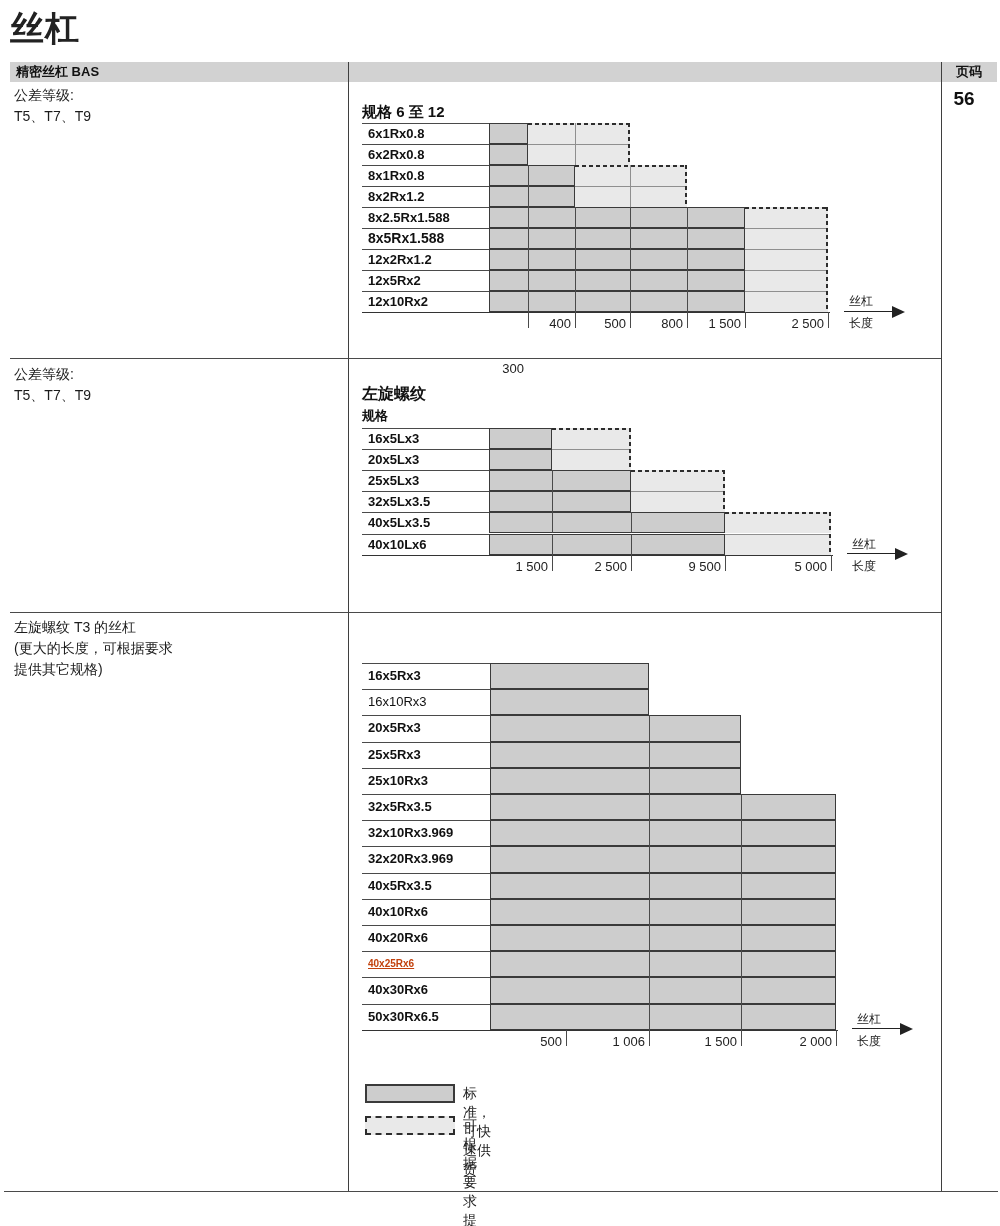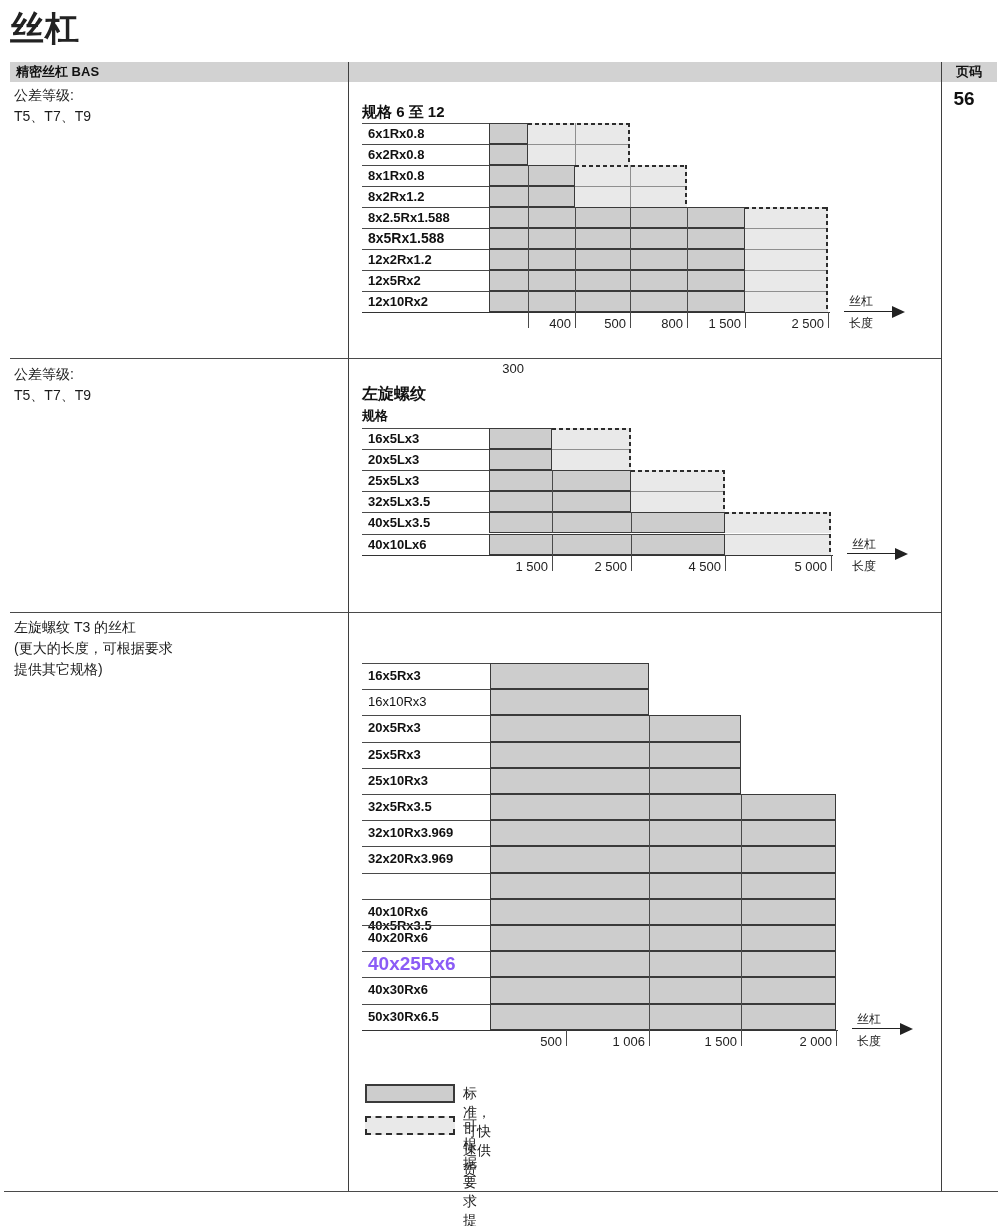--- a/index.html
+++ b/index.html
@@ -197,21 +197,21 @@
       <div style="position: absolute; left: 269px; top: 105.5px; width: 0px; height: 21.1px; border-left: 1px solid rgb(74, 74, 74);"></div>
       <div style="position: absolute; left: 363px; top: 105.5px; width: 106px; height: 21.1px; background: rgb(233, 233, 233);"></div>
       <div style="position: absolute; left: 363px; top: 105.5px; width: 106px; height: 0px; border-top: 1px solid rgb(143, 143, 143);"></div>
       <div style="position: absolute; left: 467.2px; top: 105.5px; width: 1.8px; height: 21.1px; background: repeating-linear-gradient(rgb(45, 45, 45) 0px, rgb(45, 45, 45) 4px, transparent 4px, transparent 7px);"></div>
       <div style="position: absolute; left: 0px; top: 126.6px; width: 471px; height: 0px; border-top: 1.5px solid rgb(51, 51, 51);"></div>
       <div style="position: absolute; left: 190px; top: 126.6px; width: 0px; height: 16px; border-left: 1px solid rgb(74, 74, 74);"></div>
       <div style="position: absolute; left: 122px; top: 130.6px; width: 64px; text-align: right; font-size: 13px; color: rgb(34, 34, 34); white-space: nowrap;">1 500</div>
       <div style="position: absolute; left: 269px; top: 126.6px; width: 0px; height: 16px; border-left: 1px solid rgb(74, 74, 74);"></div>
       <div style="position: absolute; left: 201px; top: 130.6px; width: 64px; text-align: right; font-size: 13px; color: rgb(34, 34, 34); white-space: nowrap;">2 500</div>
       <div style="position: absolute; left: 363px; top: 126.6px; width: 0px; height: 16px; border-left: 1px solid rgb(74, 74, 74);"></div>
-      <div style="position: absolute; left: 295px; top: 130.6px; width: 64px; text-align: right; font-size: 13px; color: rgb(34, 34, 34); white-space: nowrap;">4 500</div>
+      <div style="position: absolute; left: 295px; top: 130.6px; width: 64px; text-align: right; font-size: 13px; color: rgb(34, 34, 34); white-space: nowrap;">9 500</div>
       <div style="position: absolute; left: 469px; top: 126.6px; width: 0px; height: 16px; border-left: 1px solid rgb(74, 74, 74);"></div>
       <div style="position: absolute; left: 401px; top: 130.6px; width: 64px; text-align: right; font-size: 13px; color: rgb(34, 34, 34); white-space: nowrap;">5 000</div>
       <div style="position: absolute; left: 485px; top: 107.6px; width: 72px; height: 42px;">
         <div style="position: absolute; left: 5px; top: 0px; font-size: 12px; color: rgb(28, 28, 28);">丝杠</div>
         <div style="position: absolute; left: 0px; top: 17.5px; width: 58px; height: 0px; border-top: 1.5px solid rgb(34, 34, 34);"></div>
         <div style="position: absolute; left: 48px; top: 12.5px; width: 0px; height: 0px; border-left: 13px solid rgb(34, 34, 34); border-top: 6px solid transparent; border-bottom: 6px solid transparent;"></div>
         <div style="position: absolute; left: 5px; top: 22px; font-size: 12px; color: rgb(28, 28, 28);">长度</div>
       </div>
     </div>
   <div class="abs" id="chart2" style="left:362px;top:663px;width:610px;height:400px;">
@@ -242,36 +242,36 @@
       <div style="position: absolute; left: 6px; top: 157.2px; width: 120px; height: 26.2px; line-height: 26.2px; font-size: 13px; font-weight: bold; color: rgb(17, 17, 17); white-space: nowrap;">32x10Rx3.969</div>
       <div style="position: absolute; left: 128px; top: 157.2px; width: 346px; height: 26.2px; background: rgb(205, 205, 205); border: 1px solid rgb(58, 58, 58); box-sizing: border-box;"></div>
       <div style="position: absolute; left: 287px; top: 157.2px; width: 0px; height: 26.2px; border-left: 1px solid rgb(74, 74, 74);"></div>
       <div style="position: absolute; left: 379px; top: 157.2px; width: 0px; height: 26.2px; border-left: 1px solid rgb(74, 74, 74);"></div>
       <div style="position: absolute; left: 0px; top: 183.4px; width: 128px; height: 0px; border-top: 1px solid rgb(74, 74, 74);"></div>
       <div style="position: absolute; left: 6px; top: 183.4px; width: 120px; height: 26.2px; line-height: 26.2px; font-size: 13px; font-weight: bold; color: rgb(17, 17, 17); white-space: nowrap;">32x20Rx3.969</div>
       <div style="position: absolute; left: 128px; top: 183.4px; width: 346px; height: 26.2px; background: rgb(205, 205, 205); border: 1px solid rgb(58, 58, 58); box-sizing: border-box;"></div>
       <div style="position: absolute; left: 287px; top: 183.4px; width: 0px; height: 26.2px; border-left: 1px solid rgb(74, 74, 74);"></div>
       <div style="position: absolute; left: 379px; top: 183.4px; width: 0px; height: 26.2px; border-left: 1px solid rgb(74, 74, 74);"></div>
       <div style="position: absolute; left: 0px; top: 209.6px; width: 128px; height: 0px; border-top: 1px solid rgb(74, 74, 74);"></div>
-      <div style="position: absolute; left: 6px; top: 209.6px; width: 120px; height: 26.2px; line-height: 26.2px; font-size: 13px; font-weight: bold; color: rgb(17, 17, 17); white-space: nowrap; margin-top: 40px;">40x5Rx3.5</div>
+      <div style="position: absolute; left: 6px; top: 209.6px; width: 120px; height: 26.2px; line-height: 26.2px; font-size: 13px; font-weight: bold; color: rgb(17, 17, 17); white-space: nowrap;">40x5Rx3.5</div>
       <div style="position: absolute; left: 128px; top: 209.6px; width: 346px; height: 26.2px; background: rgb(205, 205, 205); border: 1px solid rgb(58, 58, 58); box-sizing: border-box;"></div>
       <div style="position: absolute; left: 287px; top: 209.6px; width: 0px; height: 26.2px; border-left: 1px solid rgb(74, 74, 74);"></div>
       <div style="position: absolute; left: 379px; top: 209.6px; width: 0px; height: 26.2px; border-left: 1px solid rgb(74, 74, 74);"></div>
       <div style="position: absolute; left: 0px; top: 235.8px; width: 128px; height: 0px; border-top: 1px solid rgb(74, 74, 74);"></div>
       <div style="position: absolute; left: 6px; top: 235.8px; width: 120px; height: 26.2px; line-height: 26.2px; font-size: 13px; font-weight: bold; color: rgb(17, 17, 17); white-space: nowrap;">40x10Rx6</div>
       <div style="position: absolute; left: 128px; top: 235.8px; width: 346px; height: 26.2px; background: rgb(205, 205, 205); border: 1px solid rgb(58, 58, 58); box-sizing: border-box;"></div>
       <div style="position: absolute; left: 287px; top: 235.8px; width: 0px; height: 26.2px; border-left: 1px solid rgb(74, 74, 74);"></div>
       <div style="position: absolute; left: 379px; top: 235.8px; width: 0px; height: 26.2px; border-left: 1px solid rgb(74, 74, 74);"></div>
       <div style="position: absolute; left: 0px; top: 262px; width: 128px; height: 0px; border-top: 1px solid rgb(74, 74, 74);"></div>
       <div style="position: absolute; left: 6px; top: 262px; width: 120px; height: 26.2px; line-height: 26.2px; font-size: 13px; font-weight: bold; color: rgb(17, 17, 17); white-space: nowrap;">40x20Rx6</div>
       <div style="position: absolute; left: 128px; top: 262px; width: 346px; height: 26.2px; background: rgb(205, 205, 205); border: 1px solid rgb(58, 58, 58); box-sizing: border-box;"></div>
       <div style="position: absolute; left: 287px; top: 262px; width: 0px; height: 26.2px; border-left: 1px solid rgb(74, 74, 74);"></div>
       <div style="position: absolute; left: 379px; top: 262px; width: 0px; height: 26.2px; border-left: 1px solid rgb(74, 74, 74);"></div>
       <div style="position: absolute; left: 0px; top: 288.2px; width: 128px; height: 0px; border-top: 1px solid rgb(74, 74, 74);"></div>
-      <div style="position: absolute; left: 6px; top: 288.2px; width: 120px; height: 26.2px; line-height: 26.2px; font-size: 19px; font-weight: bold; color: #8b5cf6; white-space: nowrap;">40x25Rx6</div>
+      <div style="position: absolute; left: 6px; top: 288.2px; width: 120px; height: 26.2px; line-height: 26.2px; font-size: 10px; font-weight: bold; color: #c2410c; white-space: nowrap; text-decoration: underline;">40x25Rx6</div>
       <div style="position: absolute; left: 128px; top: 288.2px; width: 346px; height: 26.2px; background: rgb(205, 205, 205); border: 1px solid rgb(58, 58, 58); box-sizing: border-box;"></div>
       <div style="position: absolute; left: 287px; top: 288.2px; width: 0px; height: 26.2px; border-left: 1px solid rgb(74, 74, 74);"></div>
       <div style="position: absolute; left: 379px; top: 288.2px; width: 0px; height: 26.2px; border-left: 1px solid rgb(74, 74, 74);"></div>
       <div style="position: absolute; left: 0px; top: 314.4px; width: 128px; height: 0px; border-top: 1px solid rgb(74, 74, 74);"></div>
       <div style="position: absolute; left: 6px; top: 314.4px; width: 120px; height: 26.2px; line-height: 26.2px; font-size: 13px; font-weight: bold; color: rgb(17, 17, 17); white-space: nowrap;">40x30Rx6</div>
       <div style="position: absolute; left: 128px; top: 314.4px; width: 346px; height: 26.2px; background: rgb(205, 205, 205); border: 1px solid rgb(58, 58, 58); box-sizing: border-box;"></div>
       <div style="position: absolute; left: 287px; top: 314.4px; width: 0px; height: 26.2px; border-left: 1px solid rgb(74, 74, 74);"></div>
       <div style="position: absolute; left: 379px; top: 314.4px; width: 0px; height: 26.2px; border-left: 1px solid rgb(74, 74, 74);"></div>
       <div style="position: absolute; left: 0px; top: 340.6px; width: 128px; height: 0px; border-top: 1px solid rgb(74, 74, 74);"></div>
       <div style="position: absolute; left: 6px; top: 340.6px; width: 120px; height: 26.2px; line-height: 26.2px; font-size: 13px; font-weight: bold; color: rgb(17, 17, 17); white-space: nowrap;">50x30Rx6.5</div>

